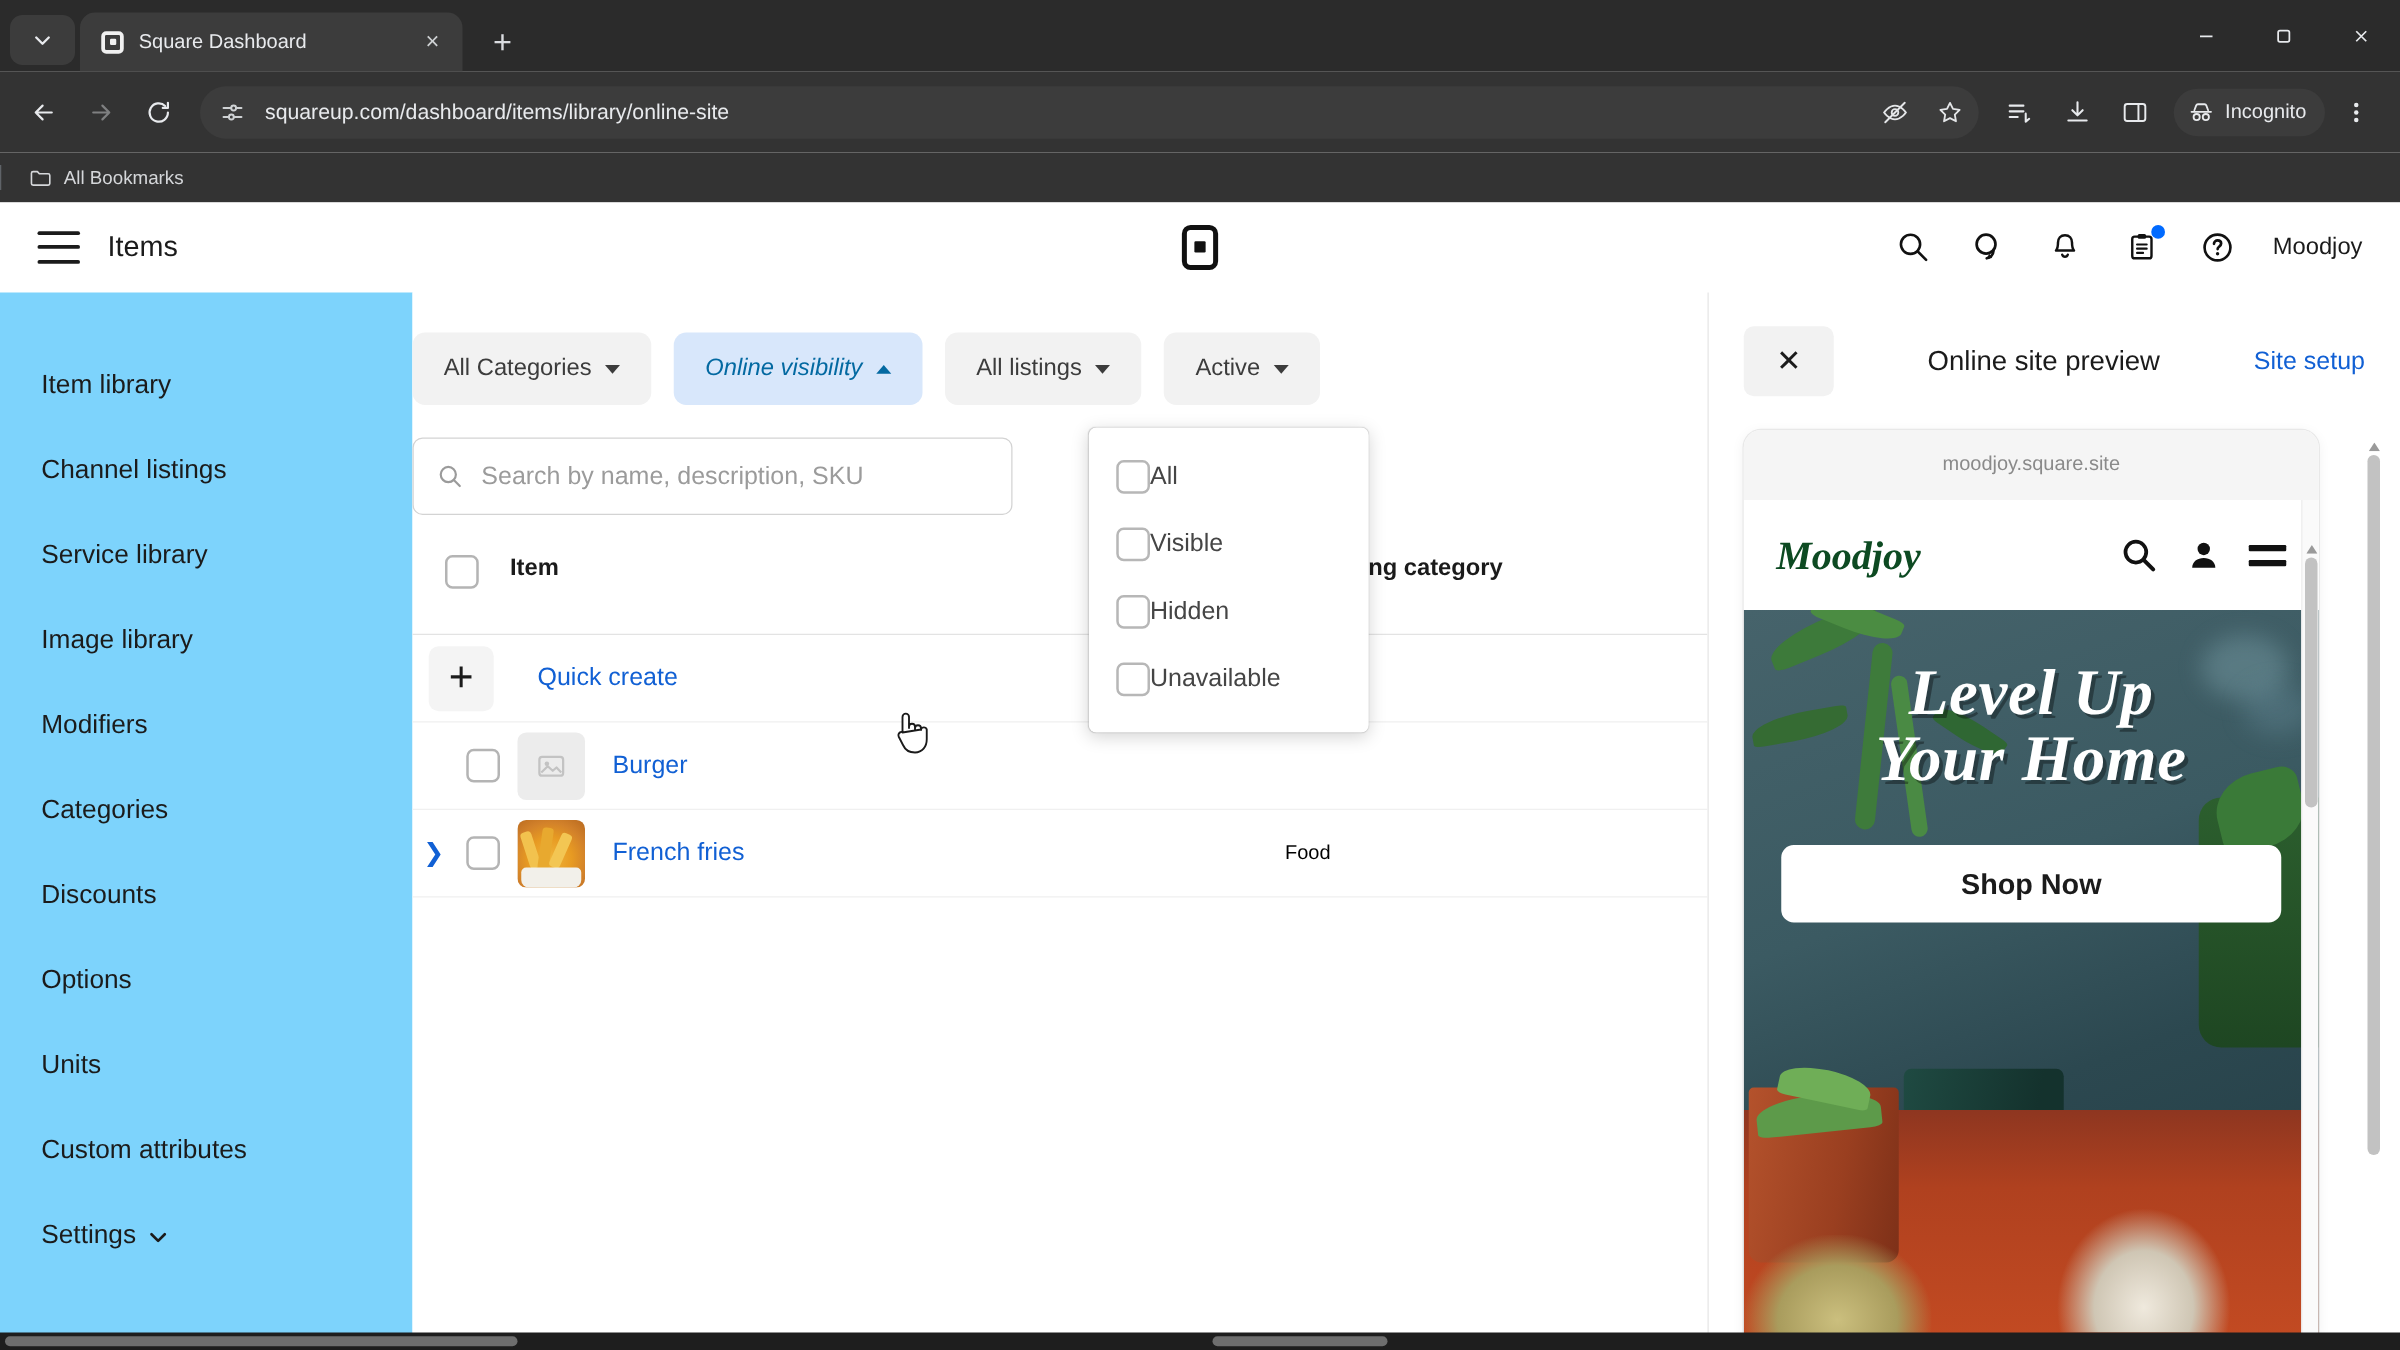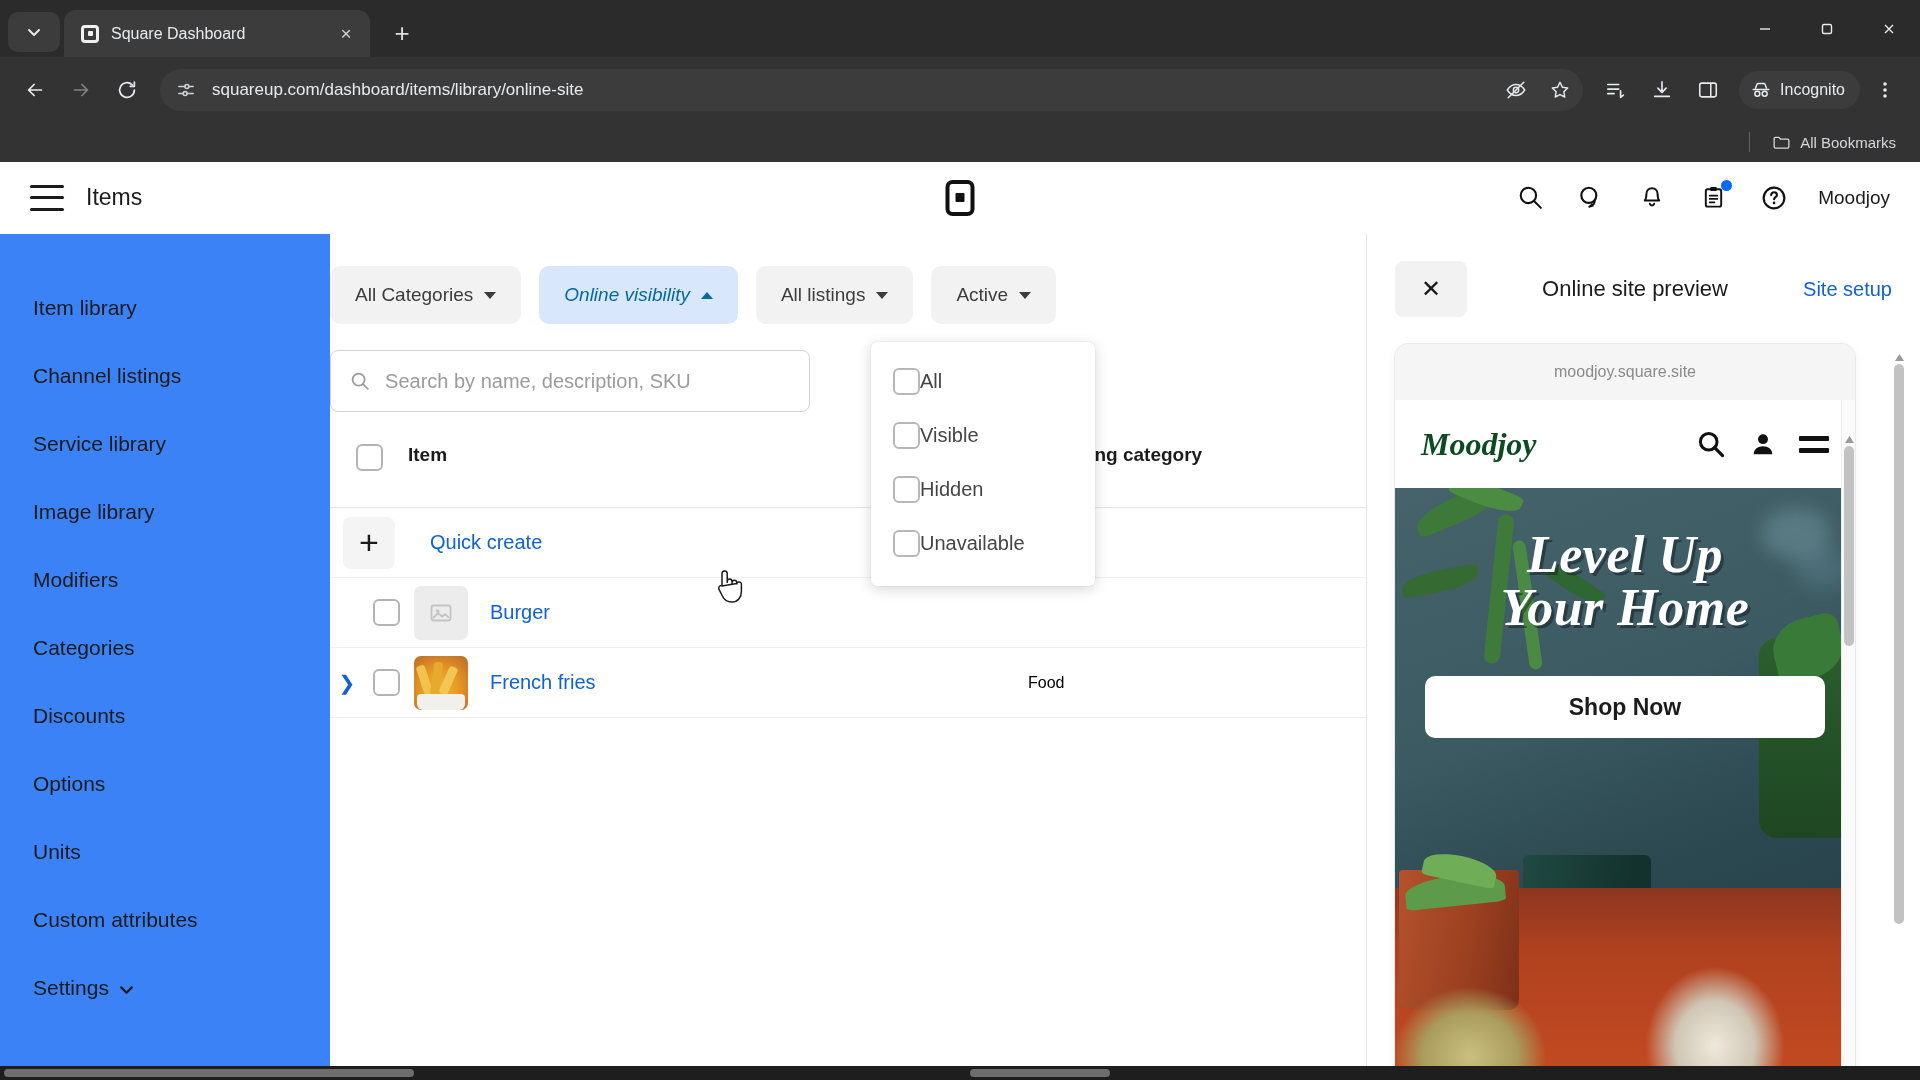--- a/index.html
+++ b/index.html
@@ -77,21 +77,21 @@
   .omni-url { flex: 1; color: #e8eaed; font-size: 17px; white-space: nowrap; overflow: hidden; }
   .omni-act { width: 34px; height: 34px; border-radius: 50%; display: flex; align-items: center; justify-content: center; flex: none; cursor: pointer; }
   .incognito-chip {
     height: 38px; background: #3c3c3c; border-radius: 19px; display: flex;
     align-items: center; gap: 8px; padding: 0 15px 0 11px; margin-left: 6px; cursor: pointer;
   }
   .incognito-chip span { color: #e8eaed; font-size: 16px; white-space: nowrap; }
 
   .bookmarkbar {
     height: 40px; background: #333333; display: flex; align-items: center;
-    justify-content: flex-end; padding-right: 18px; gap: 10px;
+    justify-content: flex-start; padding-right: 18px; gap: 10px;
   }
   .bm-div { width: 1px; height: 20px; background: #5f6368; margin-right: 6px; }
   .bm-all { display: flex; align-items: center; gap: 9px; cursor: pointer; padding: 4px 6px; border-radius: 6px; }
   .bm-all span { color: #d5d7da; font-size: 15px; white-space: nowrap; }
 
   
   .page { flex: 1; background: #ffffff; display: flex; flex-direction: column; position: relative; overflow: hidden; }
 
   .apphdr {
     height: 72px; background: #fff; display: flex; align-items: center;
@@ -107,21 +107,21 @@
   }
   .sq-logo i { width: 9px; height: 9px; background: #111; border-radius: 1px; display: block; }
   .apphdr-right { margin-left: auto; display: flex; align-items: center; gap: 27px; }
   .hicon { width: 34px; height: 34px; display: flex; align-items: center; justify-content: center; cursor: pointer; position: relative; }
   .hicon .badge { position: absolute; top: -1px; right: -2px; width: 11px; height: 11px; border-radius: 50%; background: #006aff; }
   .acct-name { font-size: 19px; color: #1b1b1b; cursor: pointer; white-space: nowrap; }
 
   .body-wrap { flex: 1; display: flex; min-height: 0; position: relative; }
 
   
-  .sidebar { width: 330px; flex: none; padding: 40px 0 0 33px; background: #3b82f6; }
+  .sidebar { width: 330px; flex: none; padding: 40px 0 0 33px; background: #7dd3fc; }
   .side-item {
     height: 68px; display: flex; align-items: center; font-size: 21px;
     color: #1b1b1b; cursor: pointer; gap: 9px;
   }
 
   
   .main { flex: 1; min-width: 0; background: #fff; position: relative; padding: 32px 0 0 0; }
   .filters { display: flex; gap: 18px; padding-left: 0; }
   .pill {
     height: 58px; border-radius: 10px; background: #f2f2f2; display: flex;

